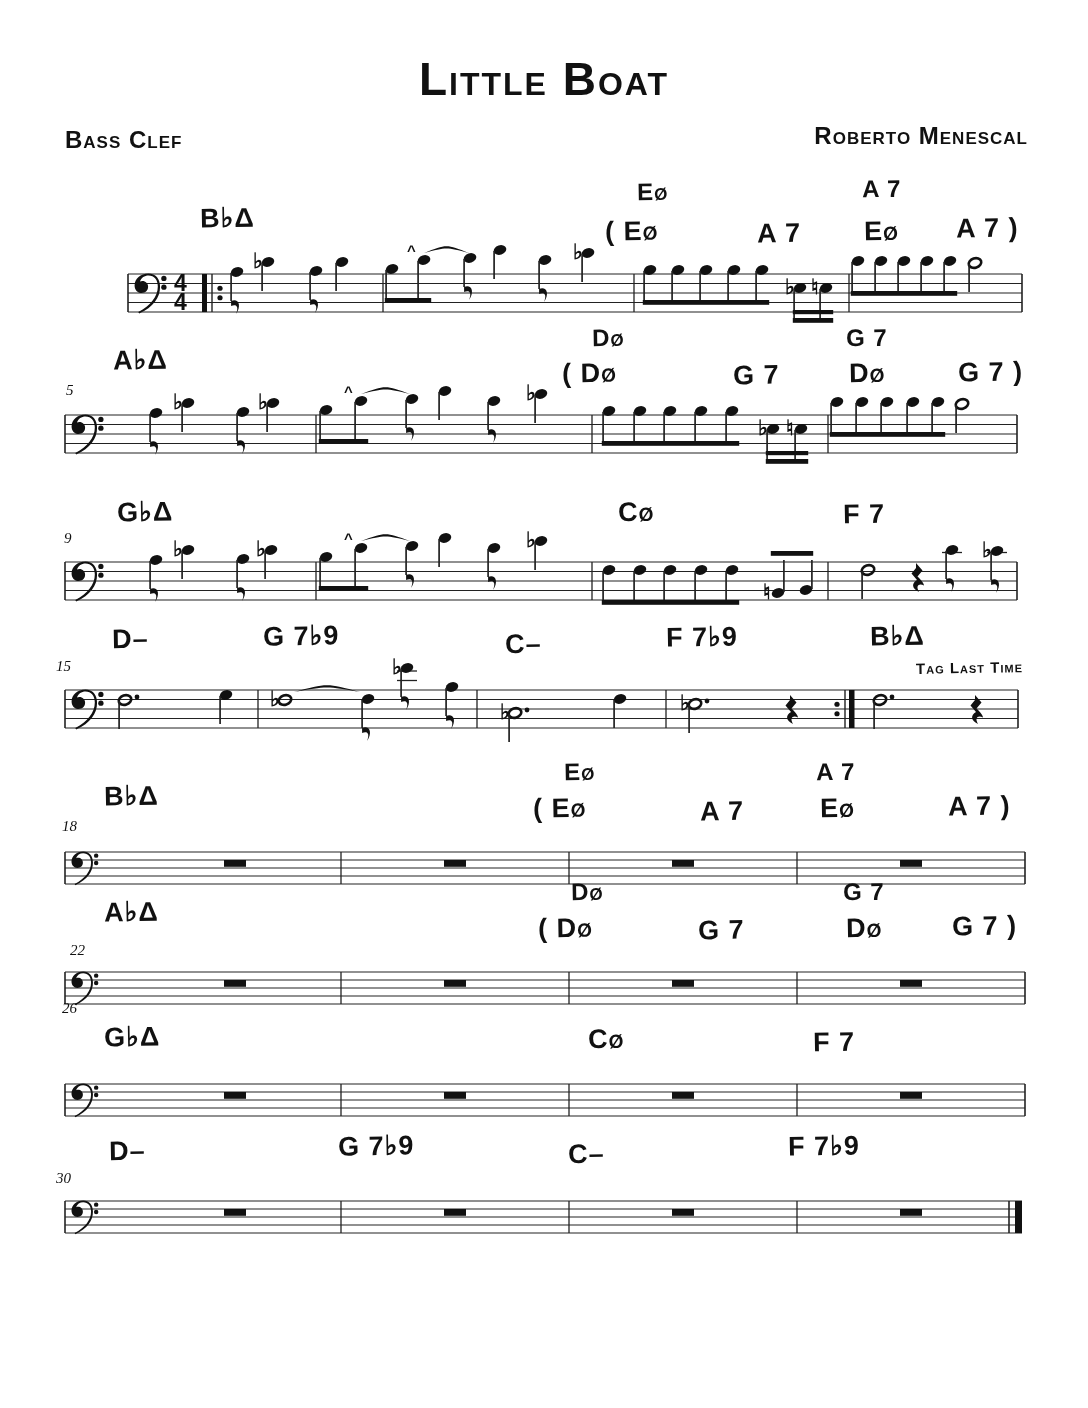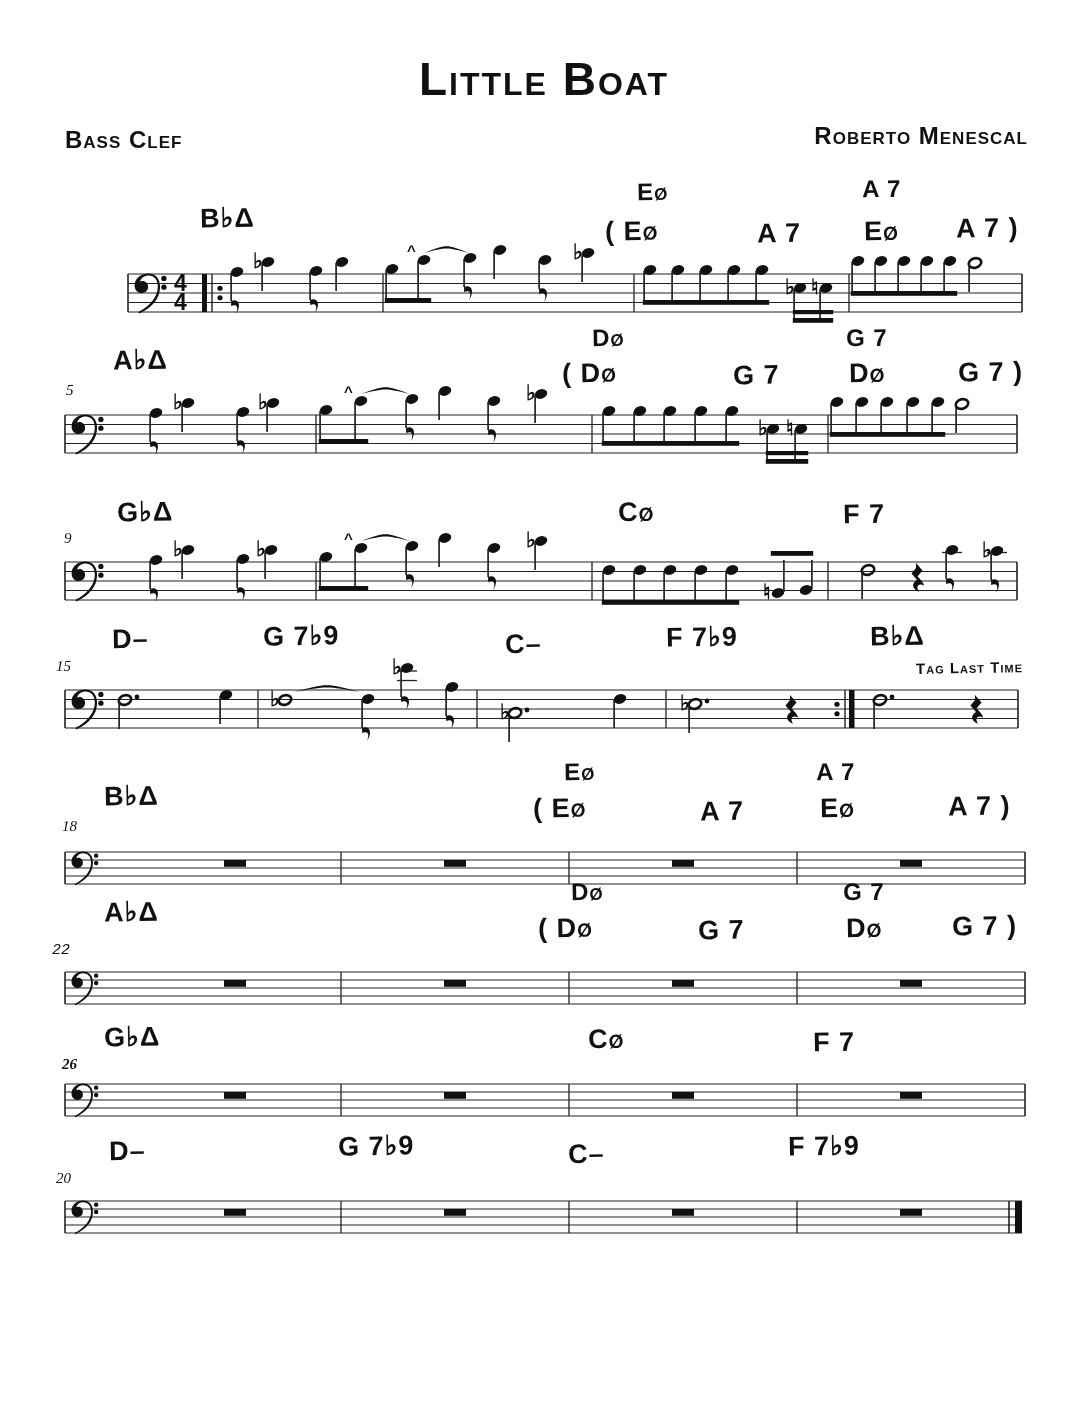--- a/index.html
+++ b/index.html
@@ -417,17 +417,17 @@
       <div class="chord " style="left: 588px; top: 1024px;">Cø</div>
       <div class="chord " style="left: 813px; top: 1027px;">F 7</div>
       <div class="chord " style="left: 109px; top: 1136px;">D–</div>
       <div class="chord " style="left: 338px; top: 1130px;">G 7♭9</div>
       <div class="chord " style="left: 568px; top: 1139px;">C–</div>
       <div class="chord " style="left: 788px; top: 1130px;">F 7♭9</div>
       <div class="mnum" style="left: 66px; top: 382px;">5</div>
       <div class="mnum" style="left: 64px; top: 530px;">9</div>
       <div class="mnum" style="left: 56px; top: 658px;">15</div>
       <div class="mnum" style="left: 62px; top: 818px; text-align: right;">18</div>
-      <div class="mnum" style="left: 52px; top: 942px; font-family: Liberation Mono, monospace;">22</div>
-      <div class="mnum" style="left: 62px; top: 1056px; font-weight: bold;">26</div>
-      <div class="mnum" style="left: 56px; top: 1170px;">20</div>
+      <div class="mnum" style="left: 70px; top: 942px;">22</div>
+      <div class="mnum" style="left: 62px; top: 1000px;">26</div>
+      <div class="mnum" style="left: 56px; top: 1170px;">30</div>
     </div>
 </div>
 
 </body></html>

